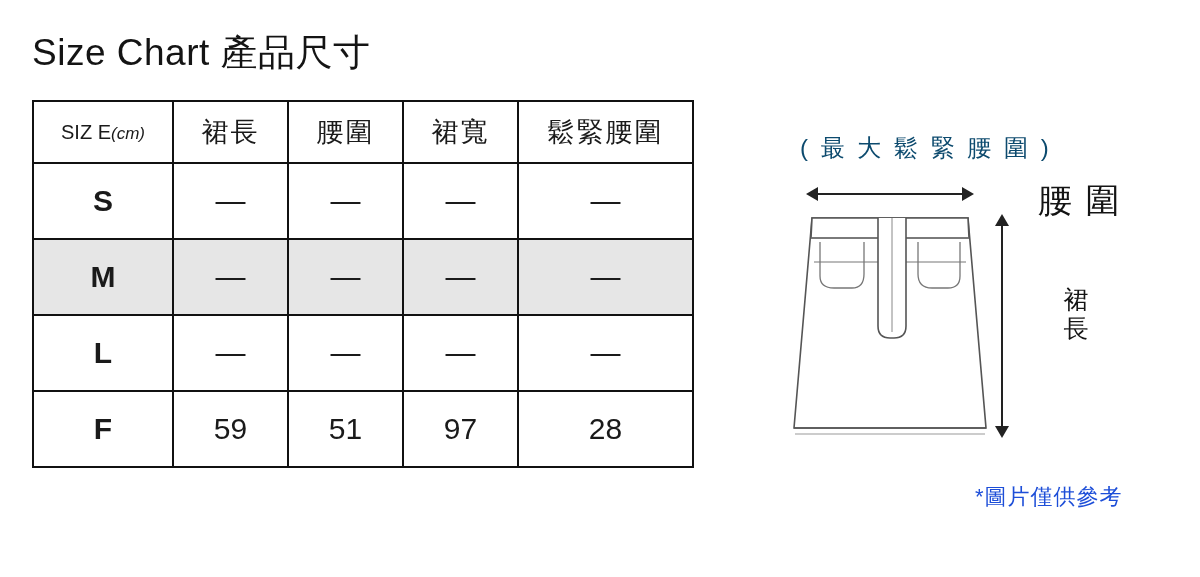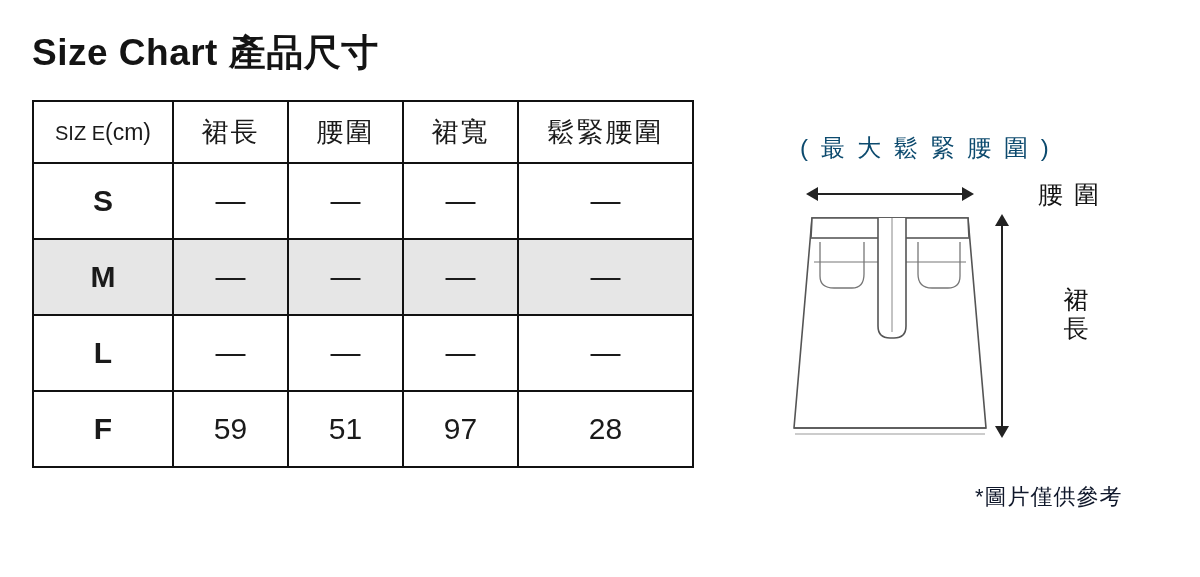--- a/index.html
+++ b/index.html
@@ -21,21 +21,21 @@
     width: 1200px;
     height: 577px;
   }
 
   
   .title {
     position: absolute;
     left: 32px;
     top: 28px;
     font-size: 37px;
-    font-weight: bold;
+    font-weight: normal;
     letter-spacing: 0.5px;
     white-space: nowrap;
     color: #141414;
   }
 
   
   .table-wrap {
     position: absolute;
     left: 32px;
     top: 100px;
@@ -58,21 +58,22 @@
     font-size: 27px;
     font-weight: bold;
     letter-spacing: 2px;
   }
   .head-row td.size-label {
     font-size: 20px;
     letter-spacing: 0px;
     font-weight: normal;
   }
   .head-row td.size-label .cm {
-    font-size: 23px;
+    font-size: 17px;
+    font-style: italic;
   }
   .body-row td {
     height: 74px;
     font-size: 30px;
   }
   .body-row td.sz {
     font-weight: bold;
     font-size: 30px;
   }
   .body-row.shaded td {
@@ -97,41 +98,41 @@
     top: 22px;
     font-size: 24px;
     letter-spacing: 3px;
     white-space: nowrap;
     color: #0c4a6e;
   }
   .label-waist {
     position: absolute;
     left: 278px;
     top: 68px;
-    font-size: 25px;
+    font-size: 34px;
     letter-spacing: 2px;
     white-space: nowrap;
     color: #141414;
   }
   .label-length {
     position: absolute;
     left: 300px;
     top: 175px;
     font-size: 25px;
     line-height: 1.15;
     text-align: center;
     width: 32px;
     color: #141414;
   }
   .footnote {
     position: absolute;
     left: 215px;
     top: 372px;
     font-size: 22px;
-    color: #0f172a;
+    color: #1d4ed8;
     letter-spacing: 1px;
     white-space: nowrap;
   }
   svg.skirt {
     position: absolute;
     left: 30px;
     top: 56px;
   }
 </style>
 </head>

